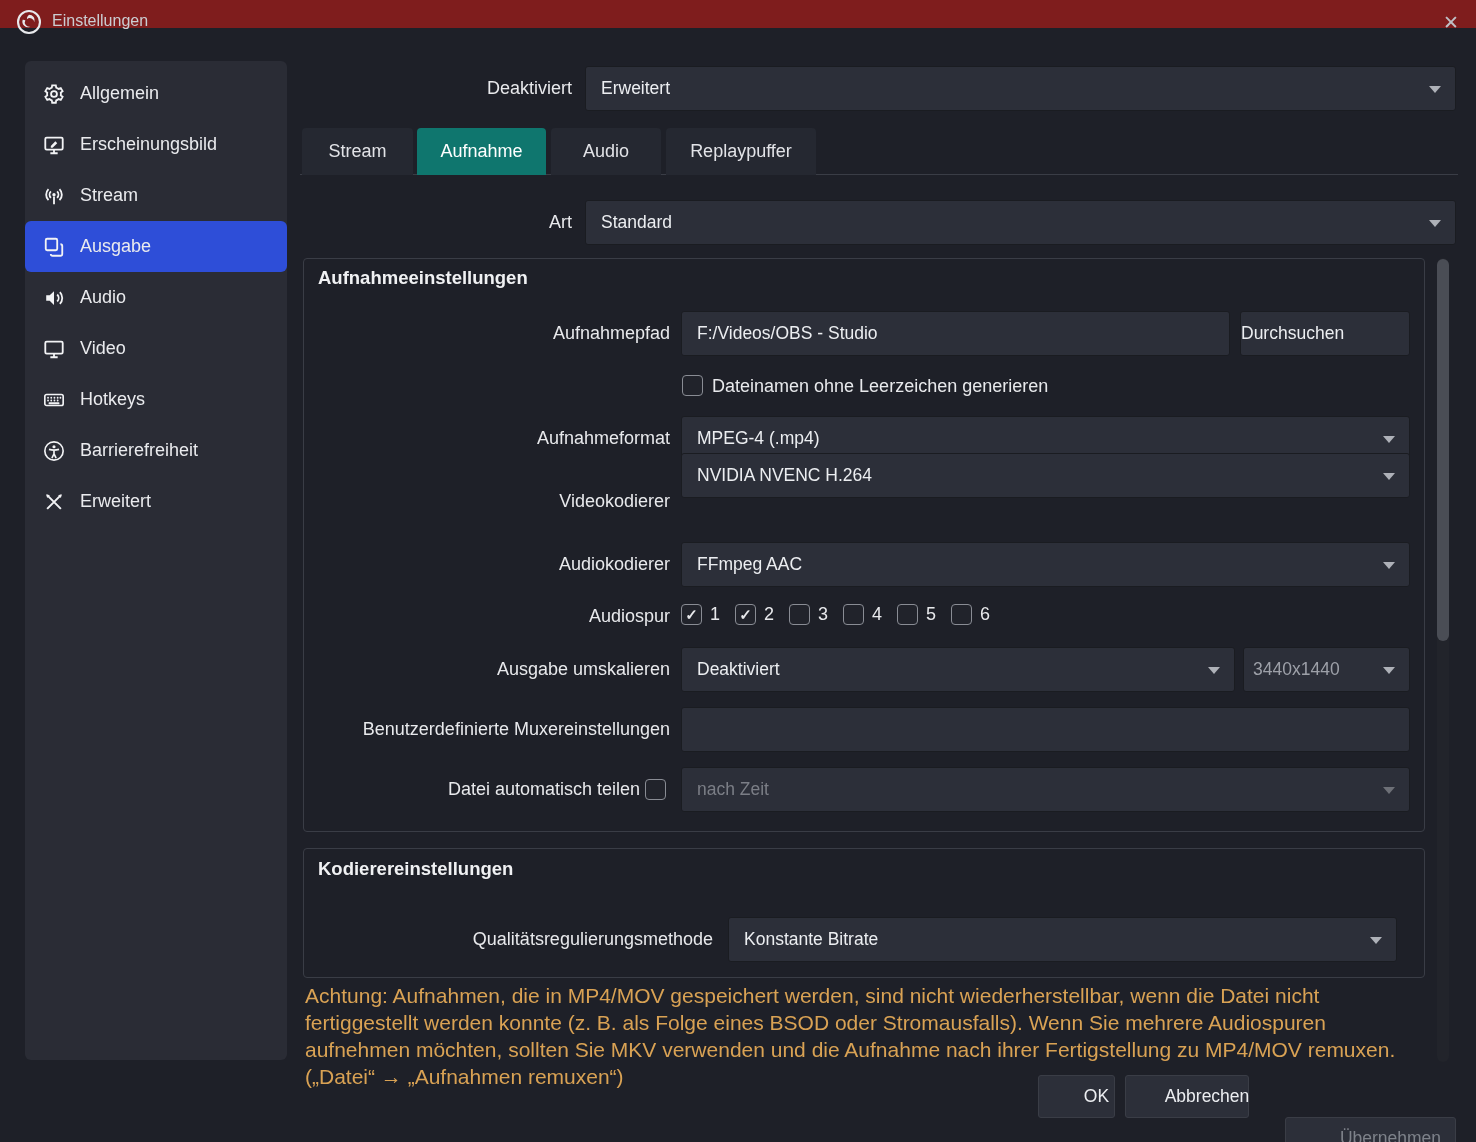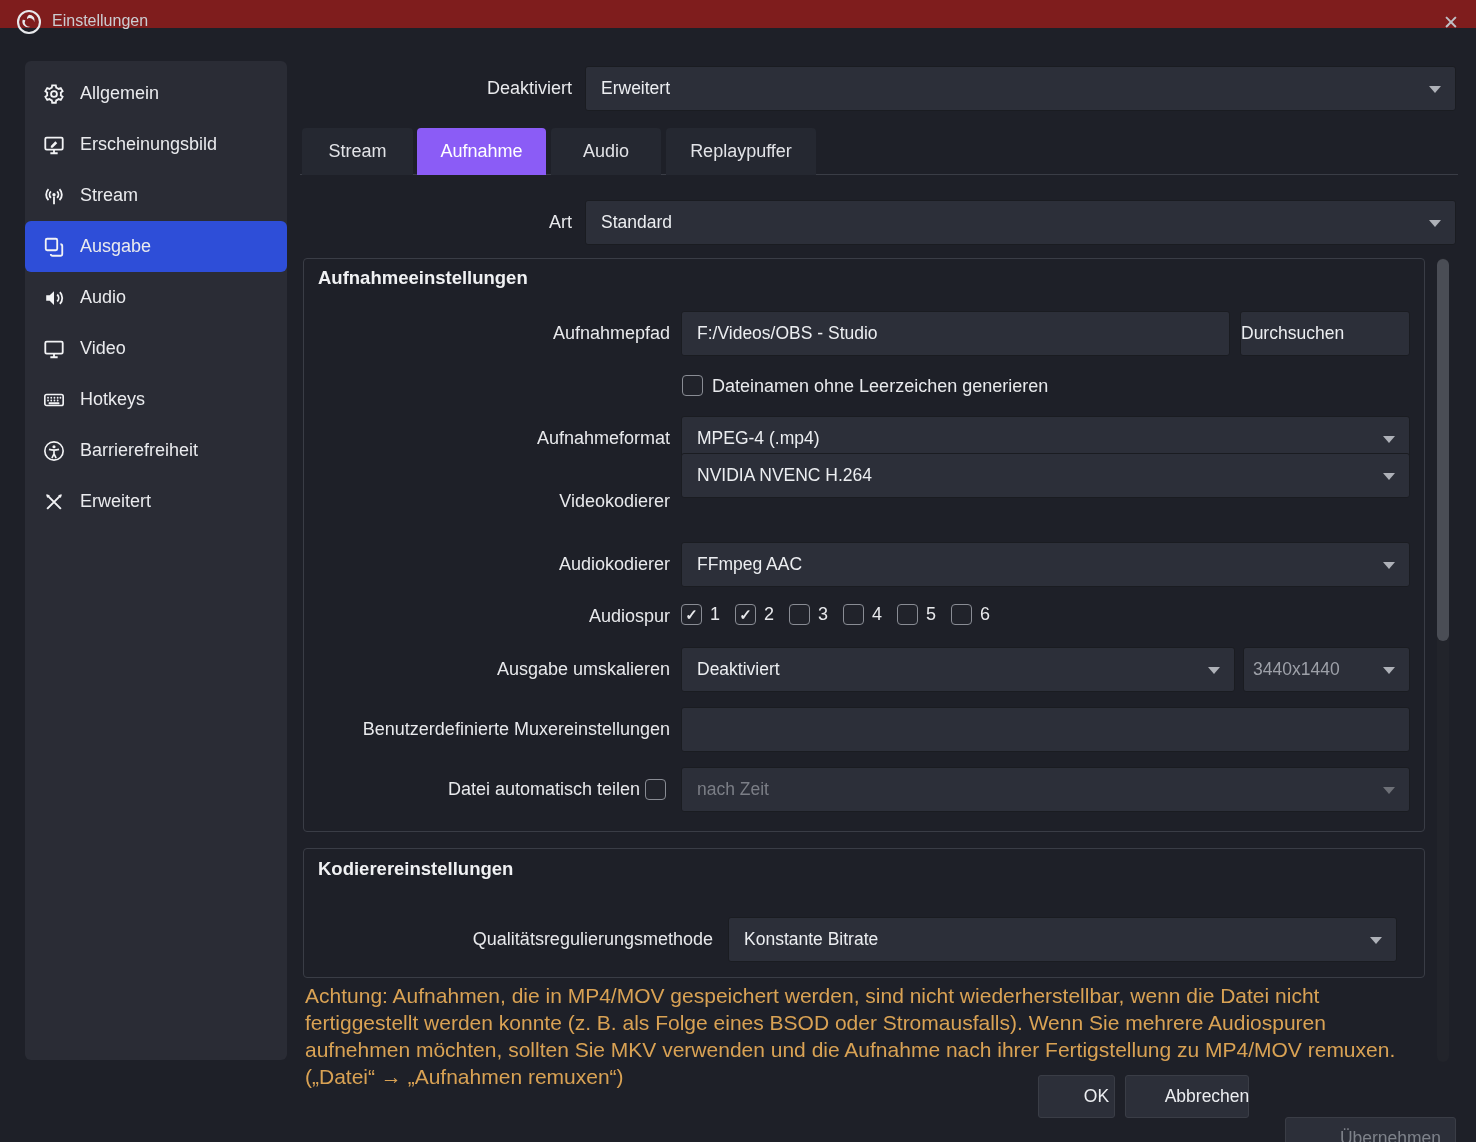--- a/index.html
+++ b/index.html
@@ -31,21 +31,21 @@
   .dd.dim-value { color:#9da0a8; }
   .btn { justify-content:flex-start; cursor:pointer; }
 
   .cb { position:absolute; width:21px; height:21px; background:#21232b; border:1.5px solid #898c94; border-radius:4px; display:flex; align-items:center; justify-content:center; font-size:15px; color:#e8e9ec; cursor:pointer; }
   .cb.checked::after { content:"✓"; font-weight:bold; }
 
   .group { position:absolute; border:1px solid #3a3d46; border-radius:4px; }
   .group-title { position:absolute; font-weight:bold; font-size:18.5px; color:#f0f1f3; }
 
   .tab { position:absolute; top:128px; height:47px; background:#252831; display:flex; align-items:center; justify-content:center; font-size:18px; color:#e2e3e7; border-radius:4px 4px 0 0; cursor:pointer; }
-  .tab.active { background:#8b5cf6; color:#ffffff; }
+  .tab.active { background:#0f766e; color:#ffffff; }
   #tabline { position:absolute; left:300px; top:174px; width:1158px; height:1px; background:#3a3d46; }
 
   #audio-tracks { position:absolute; left:681px; top:604px; display:flex; align-items:center; gap:15px; font-size:18px; }
   .track { display:flex; align-items:center; gap:8px; }
   .track .tcb { position:static; }
 
   #warning { position:absolute; left:305px; top:982px; width:1128px; font-size:21px; line-height:27px; color:#d9a254; }
 
   .fbtn { position:absolute; top:1075px; height:43px; background:#2c2f39; border:1px solid #3a3d46; border-radius:3px; font-size:17.5px; color:#eceef1; display:flex; align-items:center; justify-content:center; cursor:pointer;padding-left:40px; }
   .fbtn.disabled { color:#7e828a;margin-top:42px; }

